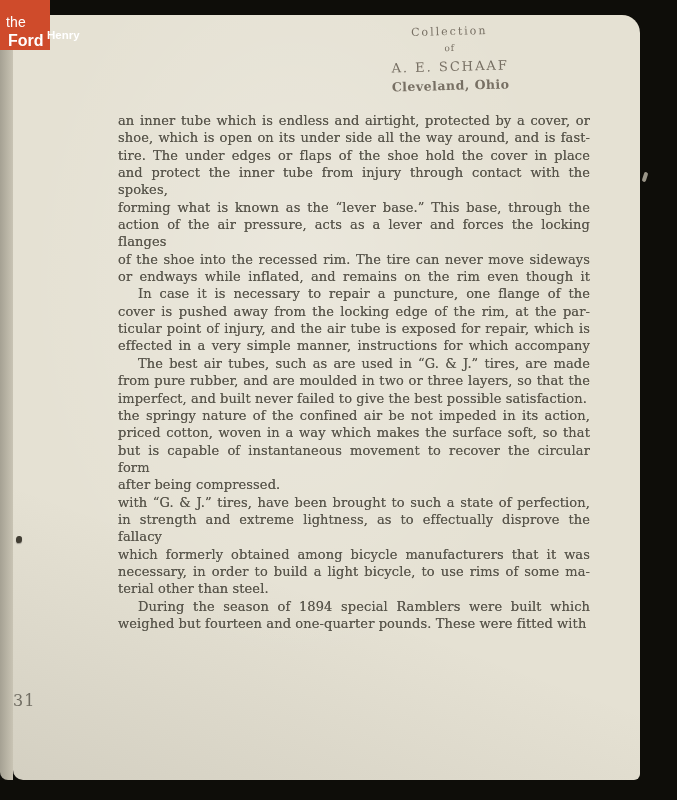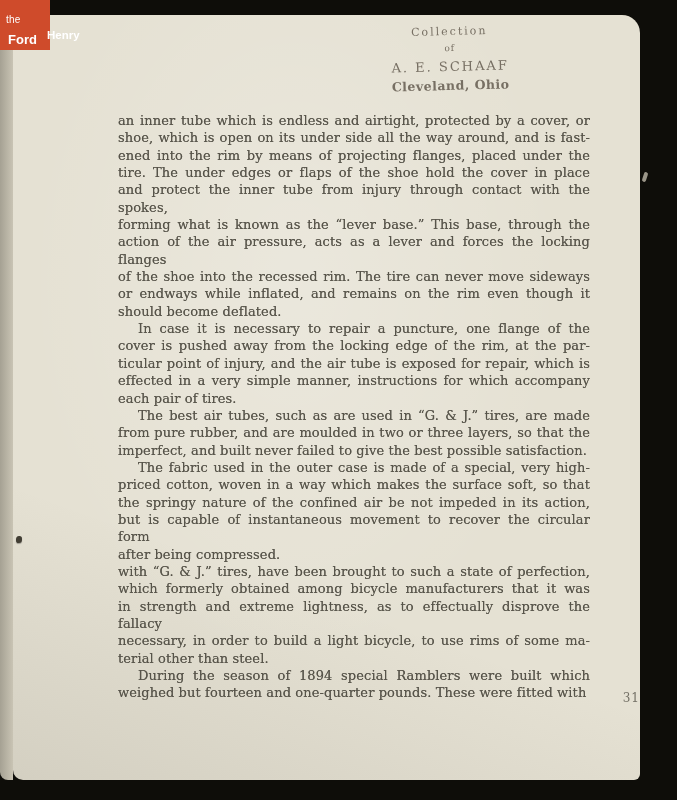--- a/index.html
+++ b/index.html
@@ -28,44 +28,44 @@
   .edge-strip{
     position:absolute;left:0;top:15px;width:13px;height:765px;
     background:linear-gradient(to right,#a5a193,var(--page_edge));
     border-radius:0 0 0 8px;
   }
   .logo{
     position:absolute;left:0;top:0;width:50px;height:50px;
     background:var(--logo_red);color:var(--logo_text);
     font-family:"Liberation Sans",sans-serif;z-index:5;
   }
-  .logo .l-the{position:absolute;left:6px;top:14px;font-size:10px;font-weight:400;letter-spacing:.2px;}
+  .logo .l-the{position:absolute;left:6px;top:14px;font-size:14px;font-weight:400;letter-spacing:.2px;}
   .logo .l-henry{position:absolute;left:15px;top:29px;font-size:11.5px;font-weight:700;margin-left:32px;}
-  .logo .l-ford{position:absolute;left:8px;top:32px;font-size:13px;font-weight:700;}
+  .logo .l-ford{position:absolute;left:8px;top:32px;font-size:16px;font-weight:700;}
   .stamp{
     position:absolute;left:352px;top:10px;width:170px;text-align:center;
     color:var(--stamp_ink);transform:rotate(-1.5deg);opacity:.92;
     font-family:"DejaVu Serif",serif;
   }
   .stamp .s1{font-size:11px;letter-spacing:2px;}
   .stamp .s2{font-size:9px;letter-spacing:1px;margin-top:5px;}
   .stamp .s3{font-size:13px;letter-spacing:2px;margin-top:6px;}
   .stamp .s4{font-size:12.5px;letter-spacing:.5px;margin-top:4px;font-weight:700;}
   .body-text{
     position:absolute;left:105px;top:97px;width:472px;
     font-size:13px;line-height:17.35px;color:var(--ink);
     letter-spacing:.1px;
     text-shadow:0 0 .5px rgba(87,84,74,.75);
   }
   .line{text-align:justify;text-align-last:justify;}
   .line.last{text-align-last:left;}
   .line.first.indented{text-indent:20px;}
   .pagenum{
-    position:absolute;left:0;top:676px;width:100%;text-align:right;
-    font-size:12px;color:var(--ink);opacity:.8;letter-spacing:1px;
+    position:absolute;left:0;top:676px;width:100%;text-align:left;
+    font-size:16px;color:var(--ink);opacity:.8;letter-spacing:1px;
   }
   .binding-mark{
     position:absolute;left:3px;top:521px;width:6px;height:7px;
     background:#423e34;border-radius:50% 40% 50% 40%;
     box-shadow:0 1px 1px rgba(0,0,0,.3);
   }
   .fleck{
     position:absolute;left:643px;top:172px;width:4px;height:10px;
     background:#9a9588;border-radius:2px;transform:rotate(18deg);
   }
@@ -80,52 +80,48 @@
     <div class="s1">Collection</div>
     <div class="s2">of</div>
     <div class="s3">A. E. SCHAAF</div>
     <div class="s4">Cleveland, Ohio</div>
   </div>
 
   <div class="body-text">
       <div>
         <div class="line first">an inner tube which is endless and airtight, protected by a cover, or</div>
         <div class="line">shoe, which is open on its under side all the way around, and is fast-</div>
-        <div class="line">ened into the rim by means of projecting flanges, placed under the</div>
         <div class="line">tire. The under edges or flaps of the shoe hold the cover in place</div>
         <div class="line">and protect the inner tube from injury through contact with the spokes,</div>
         <div class="line">forming what is known as the “lever base.” This base, through the</div>
         <div class="line">action of the air pressure, acts as a lever and forces the locking flanges</div>
         <div class="line">of the shoe into the recessed rim. The tire can never move sideways</div>
         <div class="line">or endways while inflated, and remains on the rim even though it</div>
-        <div class="line last">should become deflated.</div>
       </div>
       <div>
         <div class="line first indented">In case it is necessary to repair a puncture, one flange of the</div>
         <div class="line">cover is pushed away from the locking edge of the rim, at the par-</div>
         <div class="line">ticular point of injury, and the air tube is exposed for repair, which is</div>
         <div class="line">effected in a very simple manner, instructions for which accompany</div>
-        <div class="line last">each pair of tires.</div>
       </div>
       <div>
         <div class="line first indented">The best air tubes, such as are used in “G. &amp; J.” tires, are made</div>
         <div class="line">from pure rubber, and are moulded in two or three layers, so that the</div>
         <div class="line last">imperfect, and built never failed to give the best possible satisfaction.</div>
       </div>
       <div>
-        <div class="line first indented">The fabric used in the outer case is made of a special, very high-</div>
+        <div class="line">the springy nature of the confined air be not impeded in its action,</div>
         <div class="line">priced cotton, woven in a way which makes the surface soft, so that</div>
-        <div class="line">the springy nature of the confined air be not impeded in its action,</div>
         <div class="line">but is capable of instantaneous movement to recover the circular form</div>
         <div class="line last">after being compressed.</div>
       </div>
       <div>
         <div class="line">with “G. &amp; J.” tires, have been brought to such a state of perfection,</div>
+        <div class="line">in strength and extreme lightness, as to effectually disprove the fallacy</div>
         <div class="line">which formerly obtained among bicycle manufacturers that it was</div>
-        <div class="line">in strength and extreme lightness, as to effectually disprove the fallacy</div>
         <div class="line">necessary, in order to build a light bicycle, to use rims of some ma-</div>
         <div class="line last">terial other than steel.</div>
       </div>
       <div>
         <div class="line first indented">During the season of 1894 special Ramblers were built which</div>
         <div class="line last">weighed but fourteen and one-quarter pounds. These were fitted with</div>
       </div>
     </div>
 
   <div class="pagenum">31</div>

